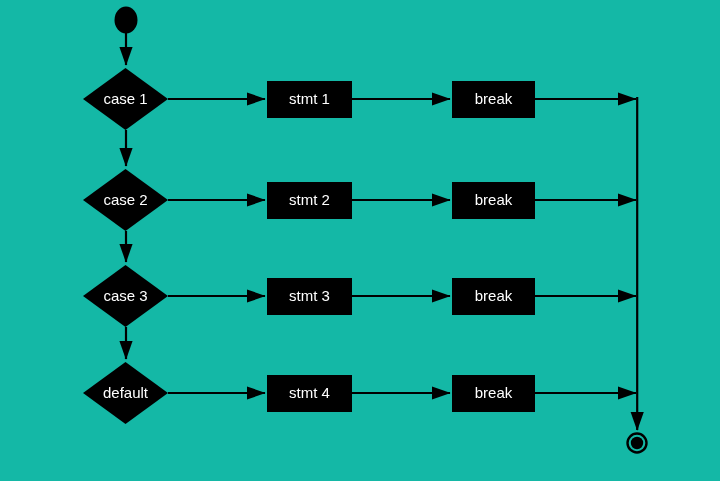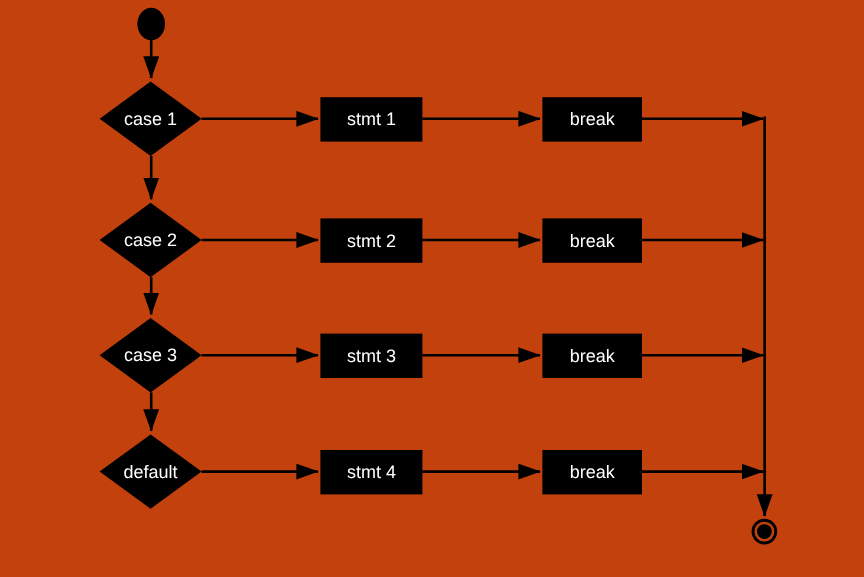--- a/index.html
+++ b/index.html
@@ -8,21 +8,21 @@
     padding: 0;
     background: #ffffff;
   }
   body {
     font-family: "Liberation Sans", sans-serif;
   }
   #canvas {
     position: relative;
     width: 720px;
     height: 481px;
-    background: #c2410c;
+    background: #14b8a6;
     overflow: hidden;
   }
   #canvas svg {
     position: absolute;
     top: 0;
     left: 0;
     width: 720px;
     height: 481px;
     display: block;
   }

